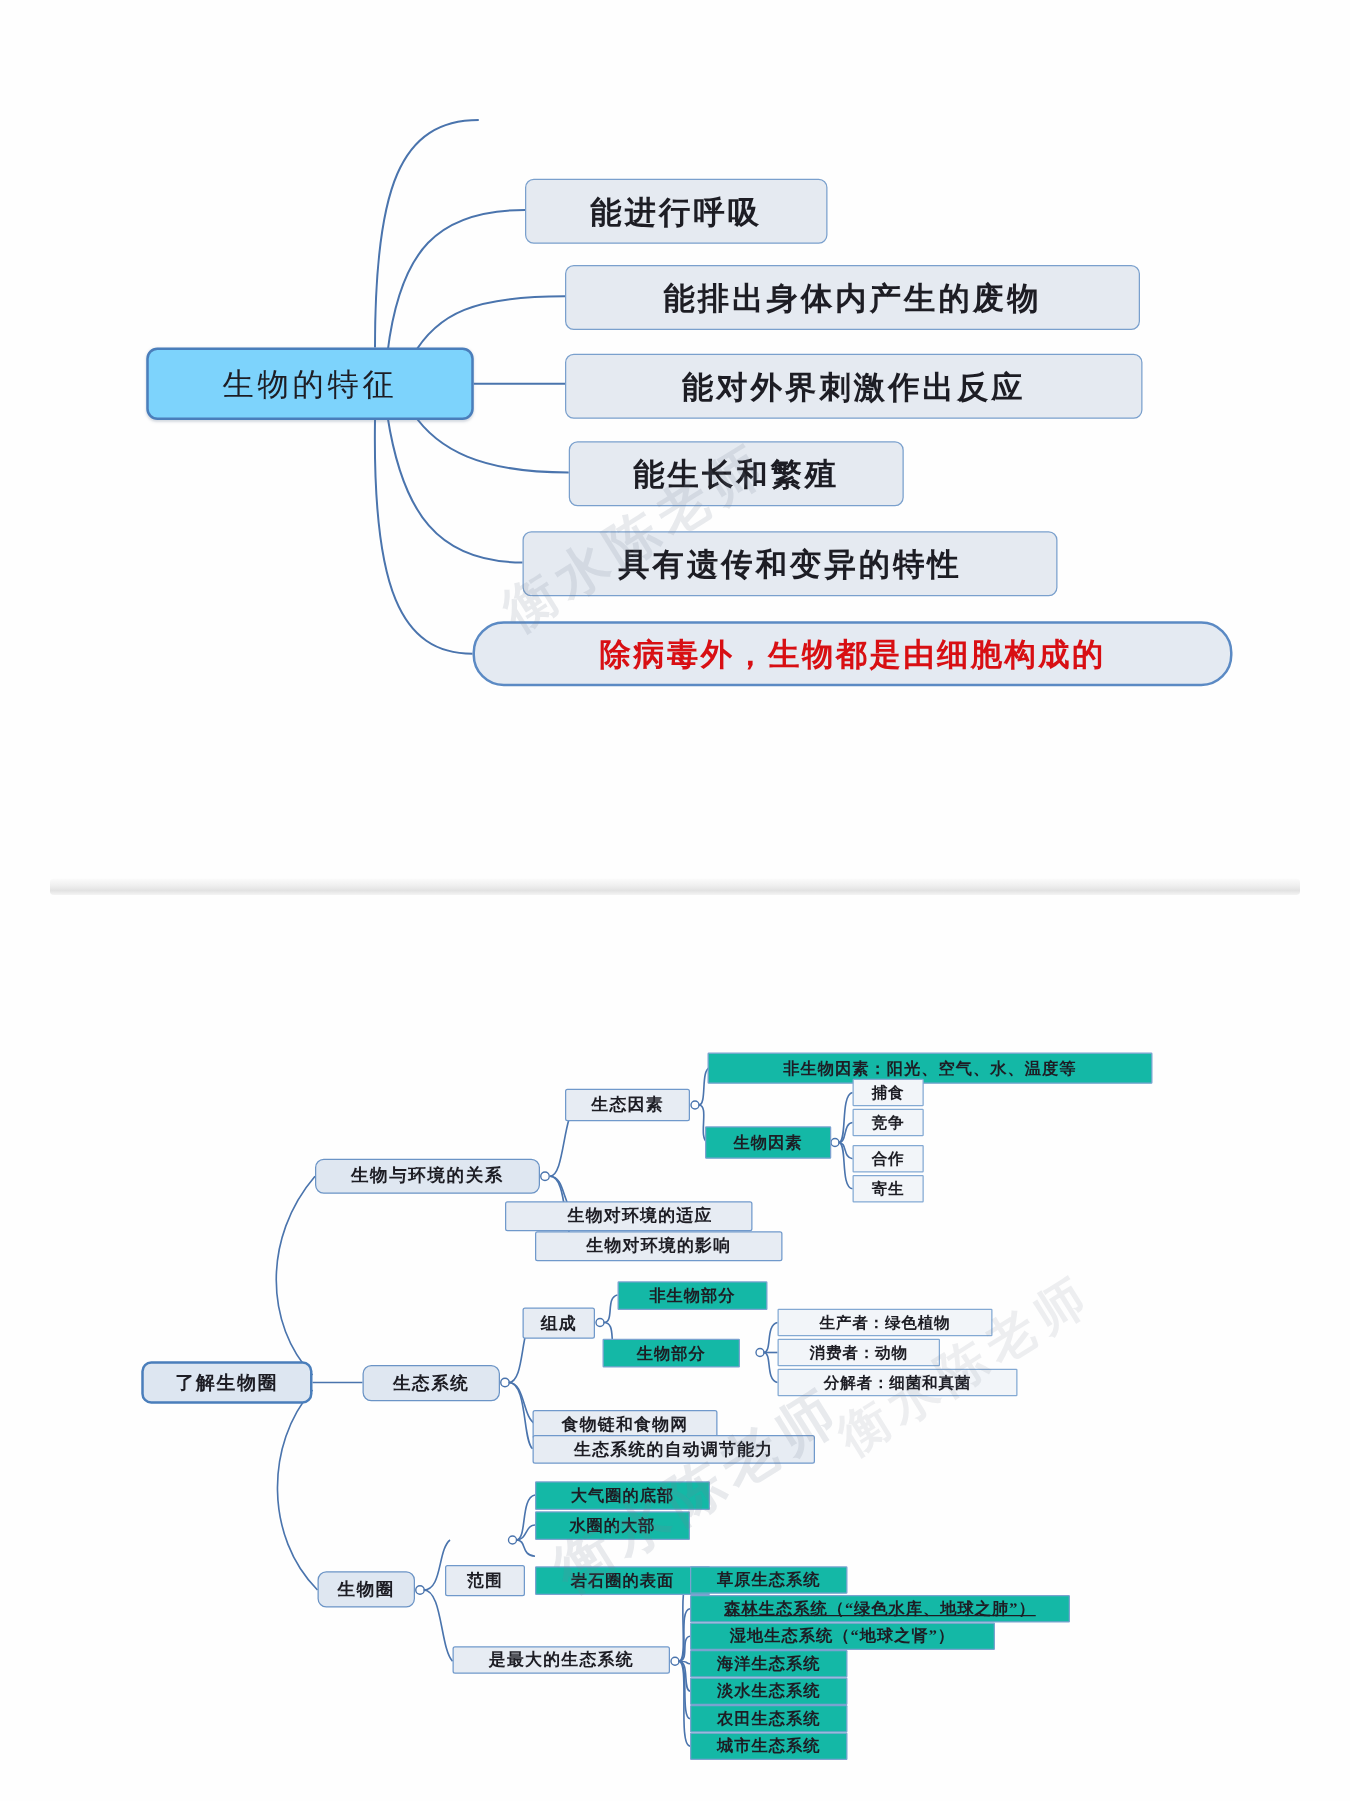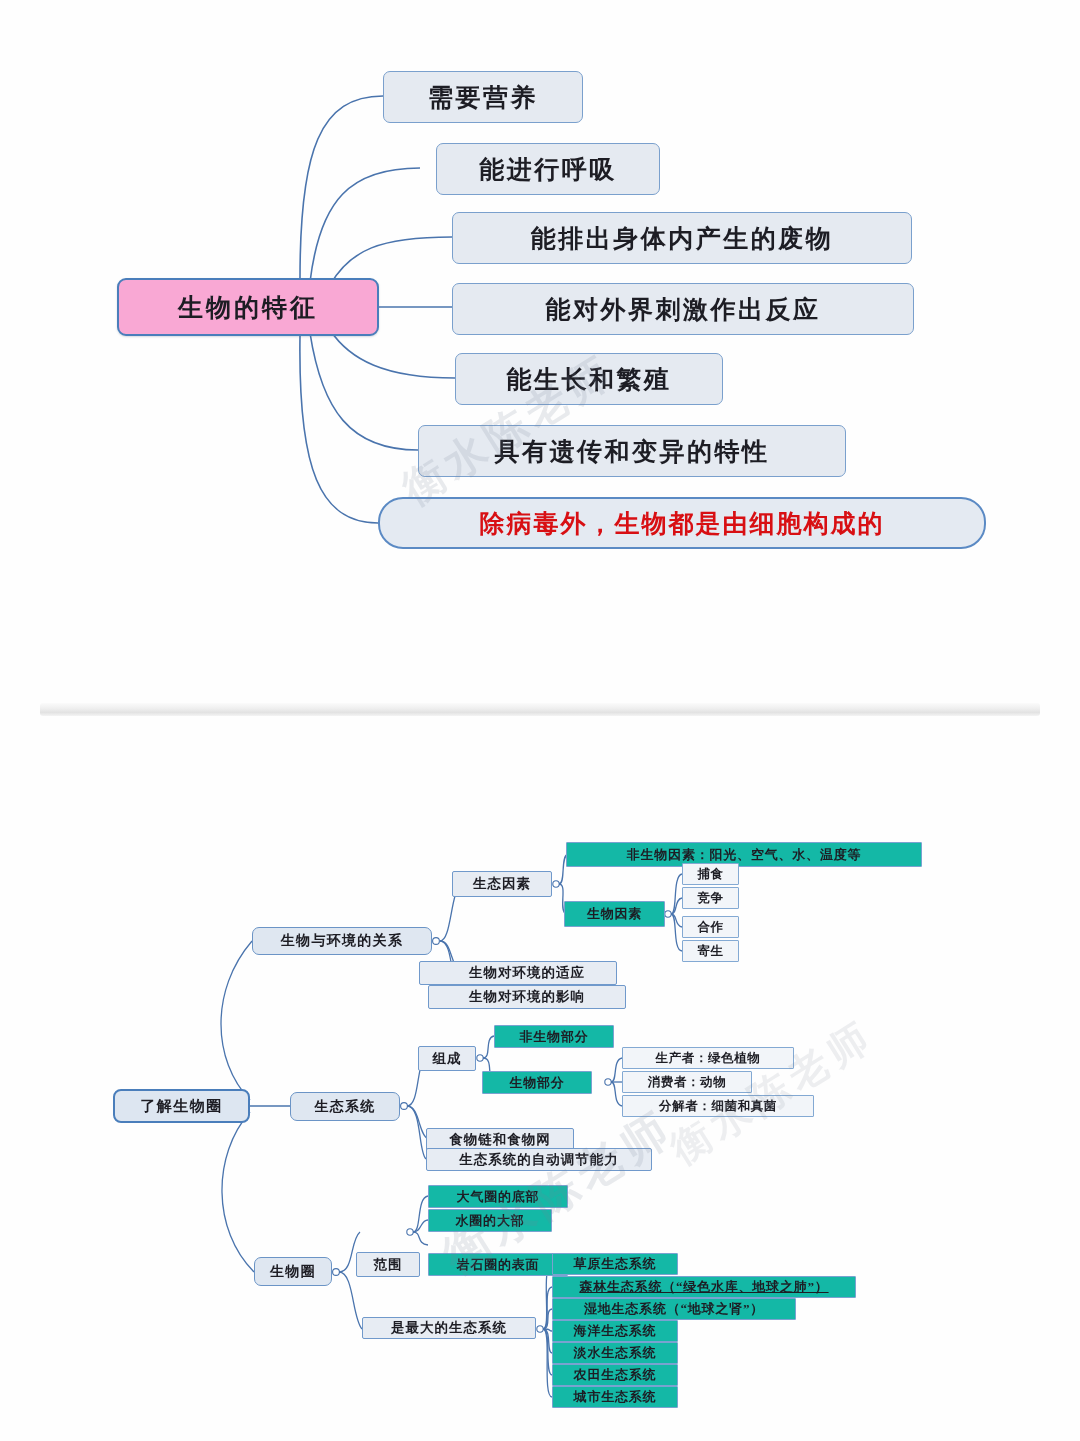--- a/index.html
+++ b/index.html
@@ -53,23 +53,23 @@
     justify-content: center;
     white-space: nowrap;
     color: #1d1d24;
     letter-spacing: 0.5px;
   }
 
   
   .m1-root {
     border: 2.6px solid #4a7ebb;
     border-radius: 9px;
-    background: #f9a8d4;
+    background: #7dd3fc;
     font-size: 25px;
-    font-weight: 700;
+    font-weight: 400;
     letter-spacing: 3px;
     box-shadow: 0 1px 2px rgba(90,110,140,0.25);
   }
   .m1-leaf {
     border: 1.7px solid #7aa0cd;
     border-radius: 7px;
     background: #e5eaf1;
     font-size: 25px;
     font-weight: 600;
     letter-spacing: 2.5px;
@@ -164,25 +164,22 @@
     <line x1="379" y1="307" x2="452" y2="307"></line>
     <path d="M 330,330 C 350,360 385,378 455,378"></path>
     <path d="M 310,333 C 322,410 350,450 418,450"></path>
     <path d="M 300,336 C 298,470 320,523 378,523"></path>
   </svg>
 
   <div class="node m1-root" style="left:117px; top:278px; width:262px; height:58px;">
     <span>生物的特征</span>
   </div>
 
-  <div class="node m1-leaf" style="left:383px; top:71px; width:200px; height:52px;">
-    <span>需要营养</span>
-  </div>
-
-  <div class="node m1-leaf" style="left:436px; top:143px; width:224px; height:52px;">
+
+  <div class="node m1-leaf" style="left:420px; top:143px; width:242px; height:52px;">
     <span>能进行呼吸</span>
   </div>
 
   <div class="node m1-leaf" style="left:452px; top:212px; width:460px; height:52px;">
     <span>能排出身体内产生的废物</span>
   </div>
 
   <div class="node m1-leaf" style="left:452px; top:283px; width:462px; height:52px;">
     <span>能对外界刺激作出反应</span>
   </div>
@@ -286,21 +283,21 @@
   <div class="node m2-lvl4" style="left:682px; top:887px; width:57px; height:22px;">
     <span>竞争</span>
   </div>
   <div class="node m2-lvl4" style="left:682px; top:916px; width:57px; height:22px;">
     <span>合作</span>
   </div>
   <div class="node m2-lvl4" style="left:682px; top:940px; width:57px; height:22px;">
     <span>寄生</span>
   </div>
 
-  <div class="node m2-lvl2" style="left:419px; top:961px; width:198px; height:24px;padding-left:18px;">
+  <div class="node m2-lvl2" style="left:404px; top:961px; width:198px; height:24px;padding-left:18px;">
     <span>生物对环境的适应</span>
   </div>
   <div class="node m2-lvl2" style="left:428px; top:985px; width:198px; height:24px;">
     <span>生物对环境的影响</span>
   </div>
 
   <div class="node m2-lvl1" style="left:290px; top:1092px; width:110px; height:29px;">
     <span>生态系统</span>
   </div>
 

